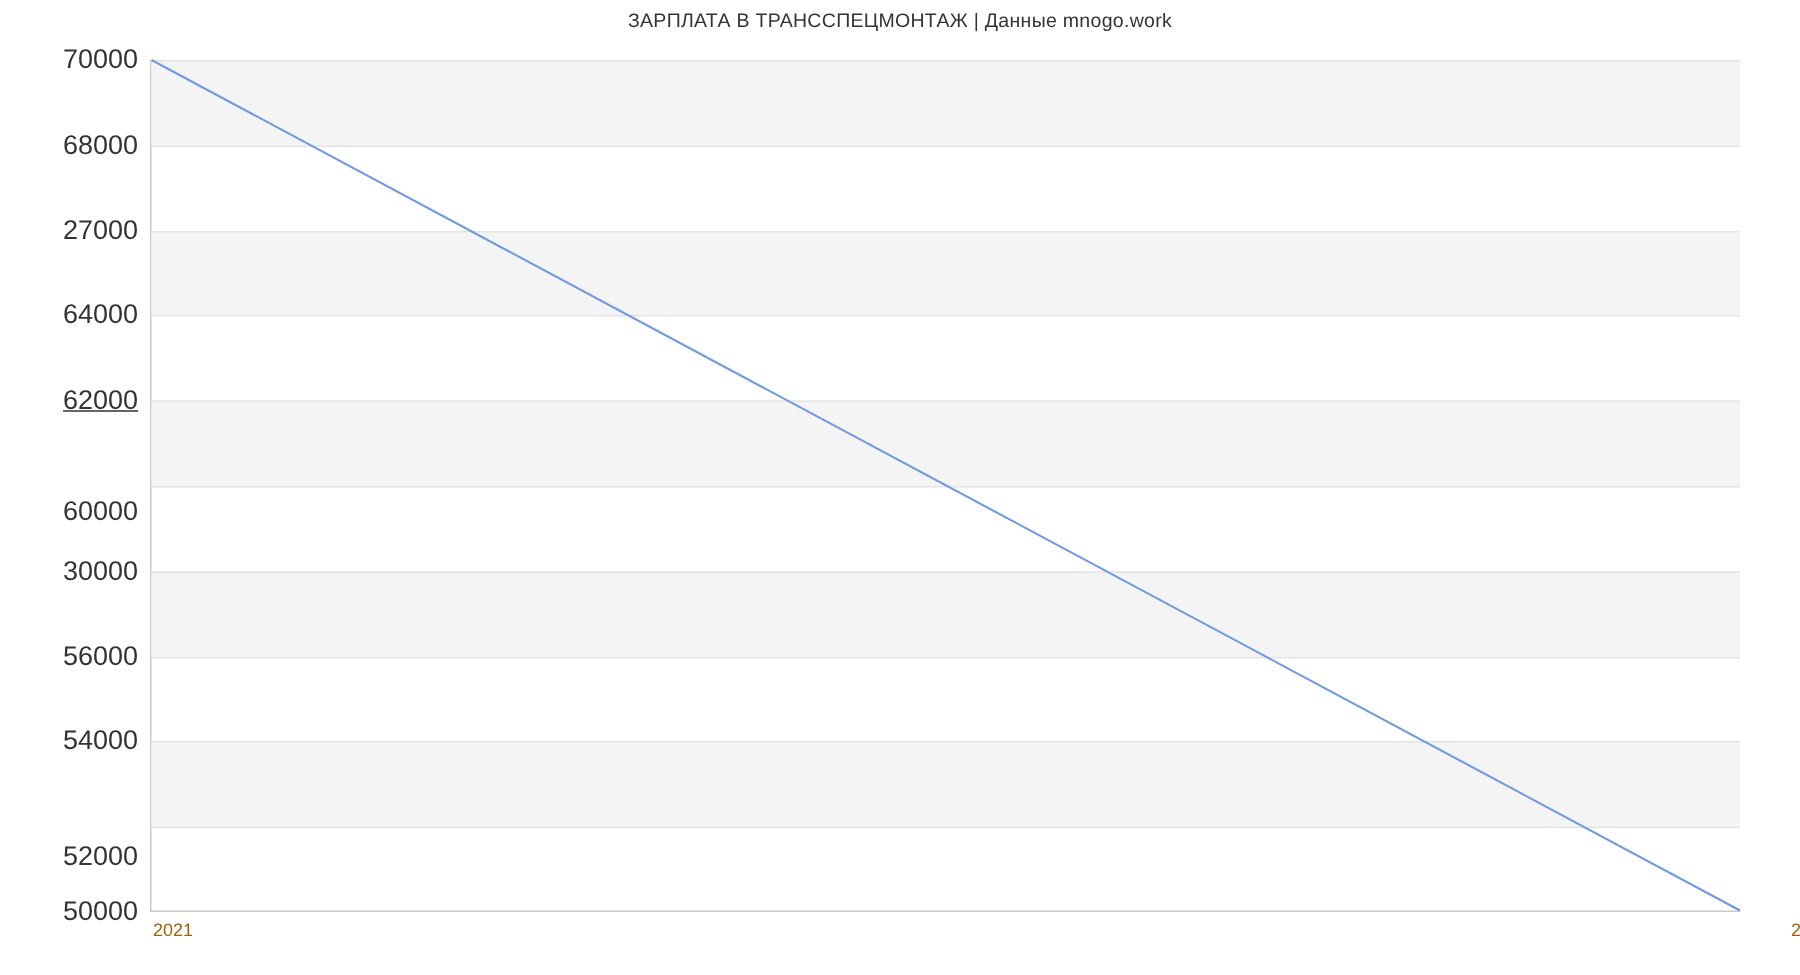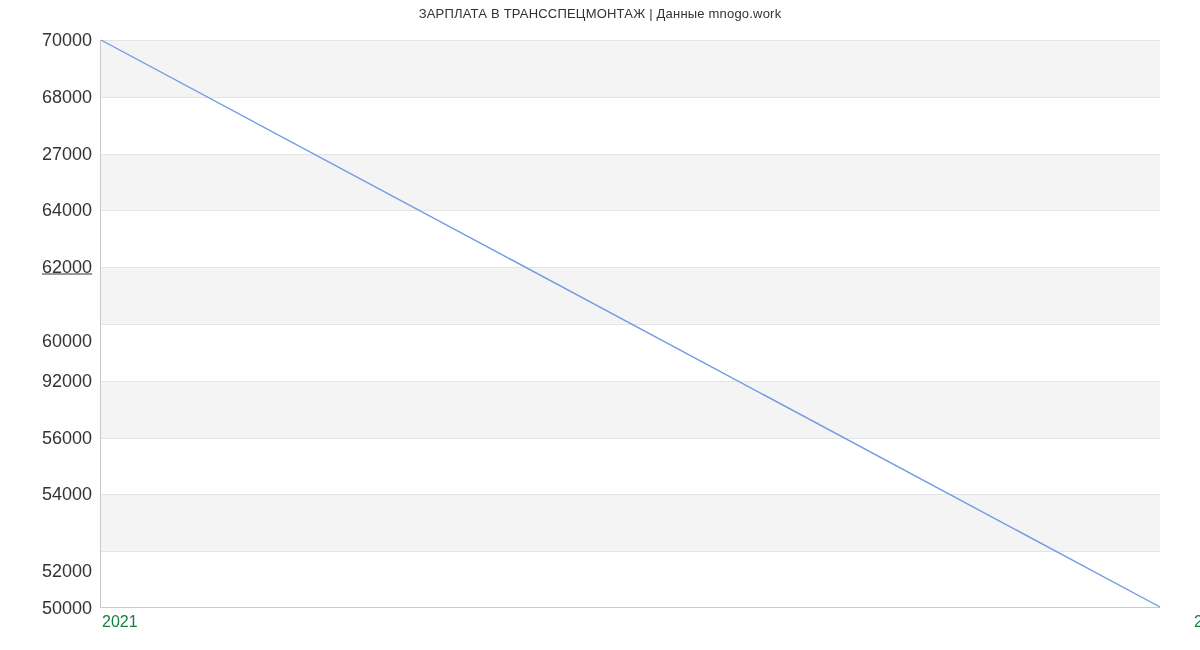--- a/index.html
+++ b/index.html
@@ -55,22 +55,22 @@
     right: 1108px;
     width: 50px;
     text-align: right;
     font-size: 18px;
     color: #333;
     transform: translateY(-50%);
   }
   .xtick {
     position: absolute;
     top: 613px;
-    font-size: 16px;
-    color: #15803d;
+    font-size: 12px;
+    color: #a16207;
   }
   svg.line-layer {
     position: absolute;
     left: 0;
     top: 0;
     width: 100%;
     height: 100%;
     overflow: visible;
   }
   .series-line {
@@ -101,21 +101,21 @@
       <div class="gridline" style="top: 56.8px;"></div>
       <div class="gridline" style="top: 0px;"></div>
       <svg class="line-layer" id="line-layer" viewBox="0 0 1060 568" preserveAspectRatio="none">
         <path d="M0 0 L1060 568" class="series-line" stroke="#6f9ae3"></path>
       </svg>
   </div>
 <div class="ytick" style="top: 608px;">50000</div>
     <div class="ytick" style="top: 551.2px; margin-top: 20px;">52000</div>
     <div class="ytick" style="top: 494.4px;">54000</div>
     <div class="ytick" style="top: 437.6px;">56000</div>
-    <div class="ytick" style="top: 380.8px;">92000</div>
+    <div class="ytick" style="top: 380.8px;">30000</div>
     <div class="ytick" style="top: 341px;">60000</div>
     <div class="ytick" style="top: 267.2px; text-decoration: underline;">62000</div>
     <div class="ytick" style="top: 210.4px;">64000</div>
     <div class="ytick" style="top: 153.6px;">27000</div>
     <div class="ytick" style="top: 96.8px;">68000</div>
     <div class="ytick" style="top: 40px;">70000</div>
     <div class="xtick" style="left: 102px;">2021</div>
     <div class="xtick" style="left: 1194px;">2022</div>
   </div>
 

